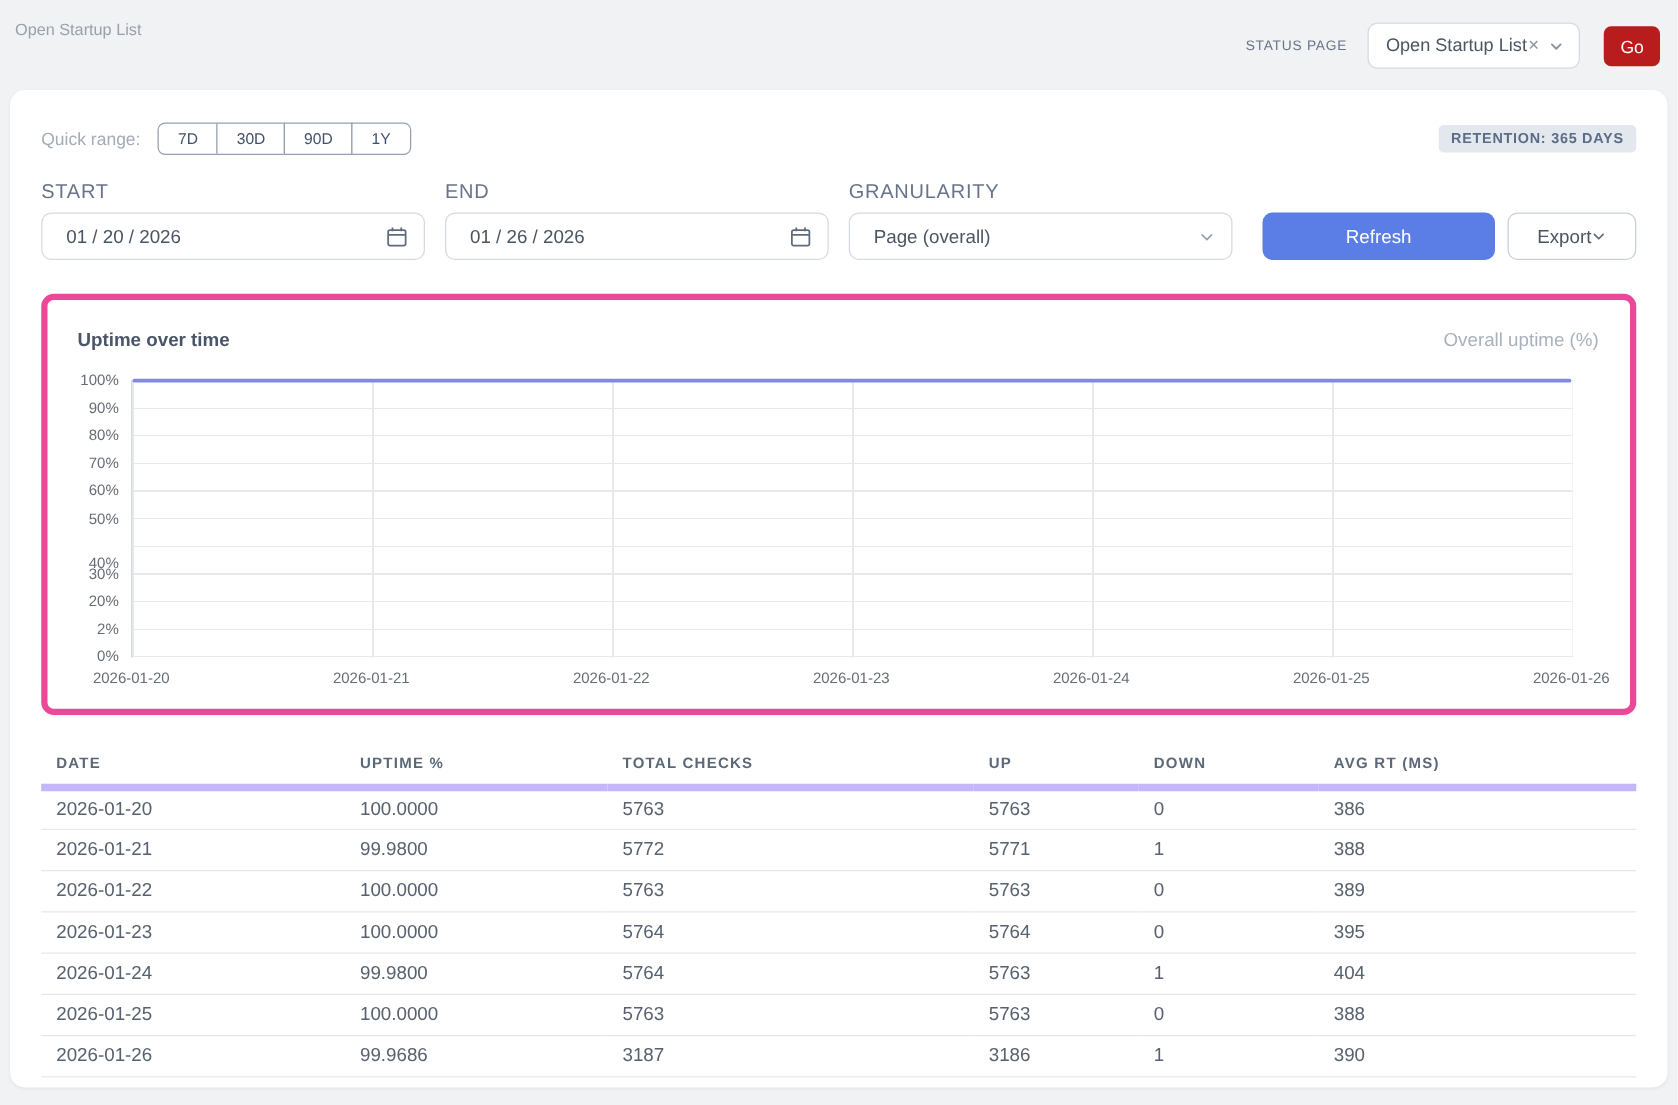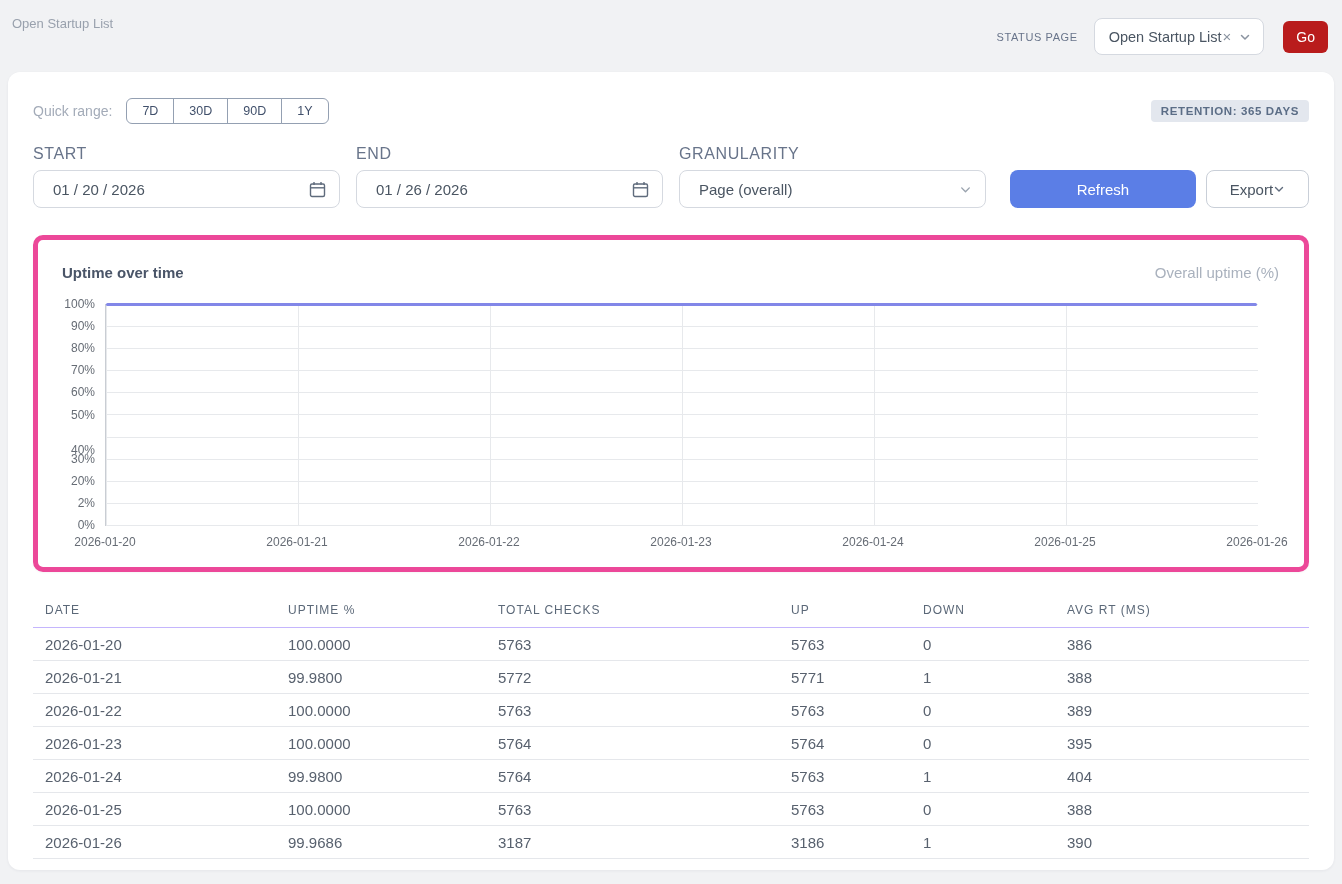--- a/index.html
+++ b/index.html
@@ -118,23 +118,23 @@
   }
   .x-labels { position: absolute; left: 67px; top: 295px; width: 1153px; }
   .x-labels span {
     position: absolute; transform: translateX(-50%); font-size: 12px; color: #666c75;
     white-space: nowrap;
   }
 
   
   .uptime-table { width: 100%; border-collapse: collapse; margin-top: 25px; table-layout: fixed; }
   .uptime-table th {
-    text-align: left; font-size: 12px; font-weight: 400; letter-spacing: 1px;
+    text-align: left; font-size: 12px; font-weight: 700; letter-spacing: 1px;
     color: #5b6878; text-transform: uppercase; padding: 6px 8px 10px 12px;
-    border-bottom: 1px solid #c4b5fd;
+    border-bottom: 6px solid #c4b5fd;
   }
   .uptime-table td {
     font-size: 15px; color: #58616e; padding: 0 8px 0 12px; height: 33px;
     border-bottom: 1px solid #e5e7eb;
   }
   .c0 { width: 243px; } .c1 { width: 210px; } .c2 { width: 293px; }
   .c3 { width: 132px; } .c4 { width: 144px; } .c5 { width: auto; }
 </style>
 </head>
 <body>

